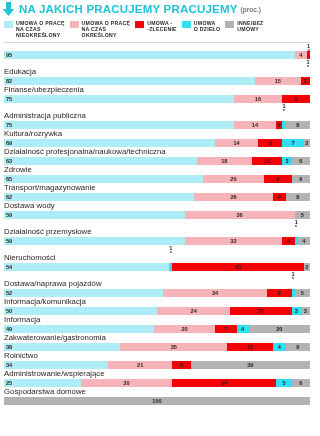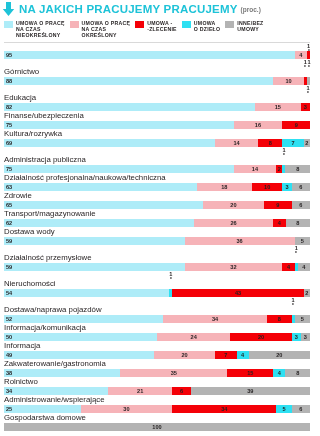--- a/index.html
+++ b/index.html
@@ -119,37 +119,20 @@
             <span class="seg-val left">95</span>
           </div>
           <div class="seg" style="flex:0 0 4%;background:#f6b3b8">
             <span class="seg-val">4</span>
           </div>
           <div class="seg" style="flex:0 0 1%;background:#f40007"></div>
         </div>
       </div>
       <div class="row">
         <div class="callouts">
-          <span class="callout" style="left:98.5%">1<i></i></span>
-          <span class="callout" style="left:99.7%">1<i></i></span>
-        </div>
-        <div class="row-label">Górnictwo</div>
-        <div class="bar">
-          <div class="seg" style="flex:0 0 88%;background:#aeecf8">
-            <span class="seg-val left">88</span>
-          </div>
-          <div class="seg" style="flex:0 0 10%;background:#f6b3b8">
-            <span class="seg-val">10</span>
-          </div>
-          <div class="seg" style="flex:0 0 1%;background:#f40007"></div>
-          <div class="seg" style="flex:0 0 1%;background:#b3b3b3"></div>
-        </div>
-      </div>
-      <div class="row">
-        <div class="callouts">
           <span class="callout" style="left:99.4%">1<i></i></span>
         </div>
         <div class="row-label">Edukacja</div>
         <div class="bar">
           <div class="seg" style="flex:0 0 82%;background:#aeecf8">
             <span class="seg-val left">82</span>
           </div>
           <div class="seg" style="flex:0 0 15%;background:#f6b3b8">
             <span class="seg-val">15</span>
           </div>
@@ -162,40 +145,20 @@
         <div class="row-label">Finanse/ubezpieczenia</div>
         <div class="bar">
           <div class="seg" style="flex:0 0 75%;background:#aeecf8">
             <span class="seg-val left">75</span>
           </div>
           <div class="seg" style="flex:0 0 16%;background:#f6b3b8">
             <span class="seg-val">16</span>
           </div>
           <div class="seg" style="flex:0 0 9%;background:#f40007">
             <span class="seg-val">9</span>
-          </div>
-        </div>
-      </div>
-      <div class="row">
-        <div class="row-label">Kultura/rozrywka</div>
-        <div class="bar">
-          <div class="seg" style="flex:0 0 69%;background:#aeecf8">
-            <span class="seg-val left">69</span>
-          </div>
-          <div class="seg" style="flex:0 0 14%;background:#f6b3b8">
-            <span class="seg-val">14</span>
-          </div>
-          <div class="seg" style="flex:0 0 8%;background:#f40007">
-            <span class="seg-val">8</span>
-          </div>
-          <div class="seg" style="flex:0 0 7%;background:#2ee0f2">
-            <span class="seg-val">7</span>
-          </div>
-          <div class="seg" style="flex:0 0 2%;background:#b3b3b3">
-            <span class="seg-val">2</span>
           </div>
         </div>
       </div>
       <div class="row">
         <div class="callouts">
           <span class="callout" style="left:91.5%">1<i></i></span>
         </div>
         <div class="row-label">Administracja publiczna</div>
         <div class="bar">
           <div class="seg" style="flex:0 0 75%;background:#aeecf8">
@@ -207,20 +170,40 @@
           <div class="seg" style="flex:0 0 2%;background:#f40007">
             <span class="seg-val">2</span>
           </div>
           <div class="seg" style="flex:0 0 1%;background:#2ee0f2"></div>
           <div class="seg" style="flex:0 0 8%;background:#b3b3b3">
             <span class="seg-val">8</span>
           </div>
         </div>
       </div>
       <div class="row">
+        <div class="row-label">Kultura/rozrywka</div>
+        <div class="bar">
+          <div class="seg" style="flex:0 0 69%;background:#aeecf8">
+            <span class="seg-val left">69</span>
+          </div>
+          <div class="seg" style="flex:0 0 14%;background:#f6b3b8">
+            <span class="seg-val">14</span>
+          </div>
+          <div class="seg" style="flex:0 0 8%;background:#f40007">
+            <span class="seg-val">8</span>
+          </div>
+          <div class="seg" style="flex:0 0 7%;background:#2ee0f2">
+            <span class="seg-val">7</span>
+          </div>
+          <div class="seg" style="flex:0 0 2%;background:#b3b3b3">
+            <span class="seg-val">2</span>
+          </div>
+        </div>
+      </div>
+      <div class="row">
         <div class="row-label">Działalność profesjonalna/naukowa/techniczna</div>
         <div class="bar">
           <div class="seg" style="flex:0 0 63%;background:#aeecf8">
             <span class="seg-val left">63</span>
           </div>
           <div class="seg" style="flex:0 0 18%;background:#f6b3b8">
             <span class="seg-val">18</span>
           </div>
           <div class="seg" style="flex:0 0 10%;background:#f40007">
             <span class="seg-val">10</span>

